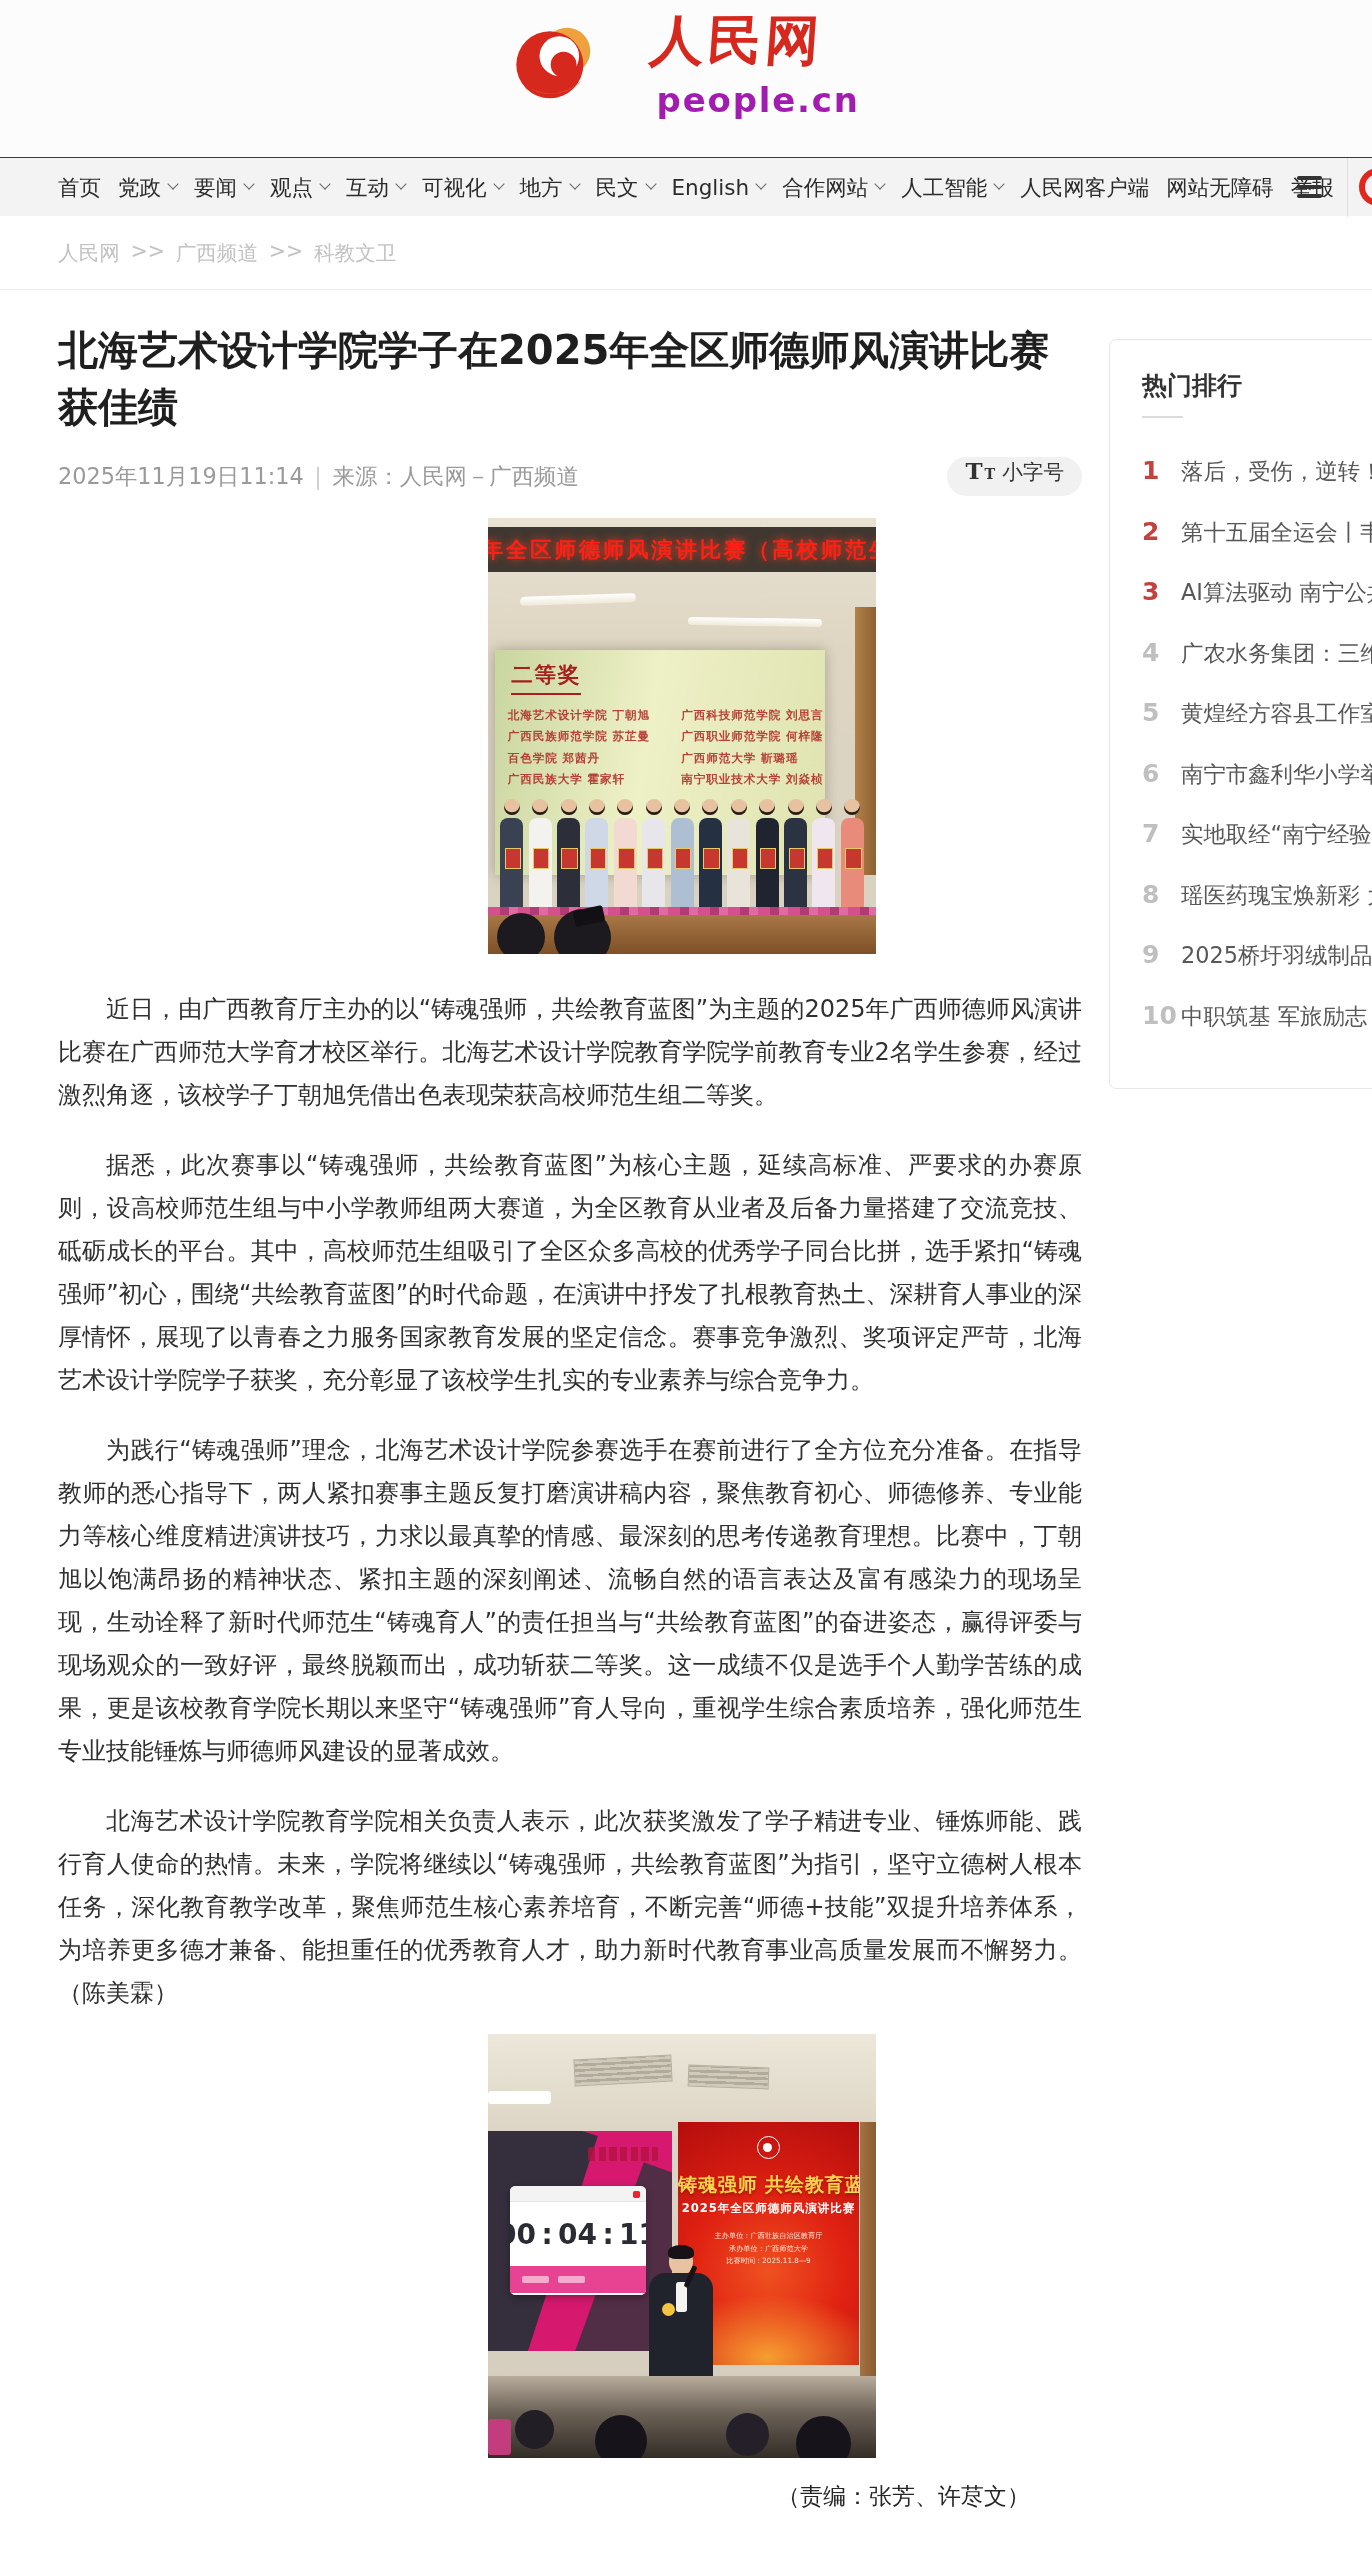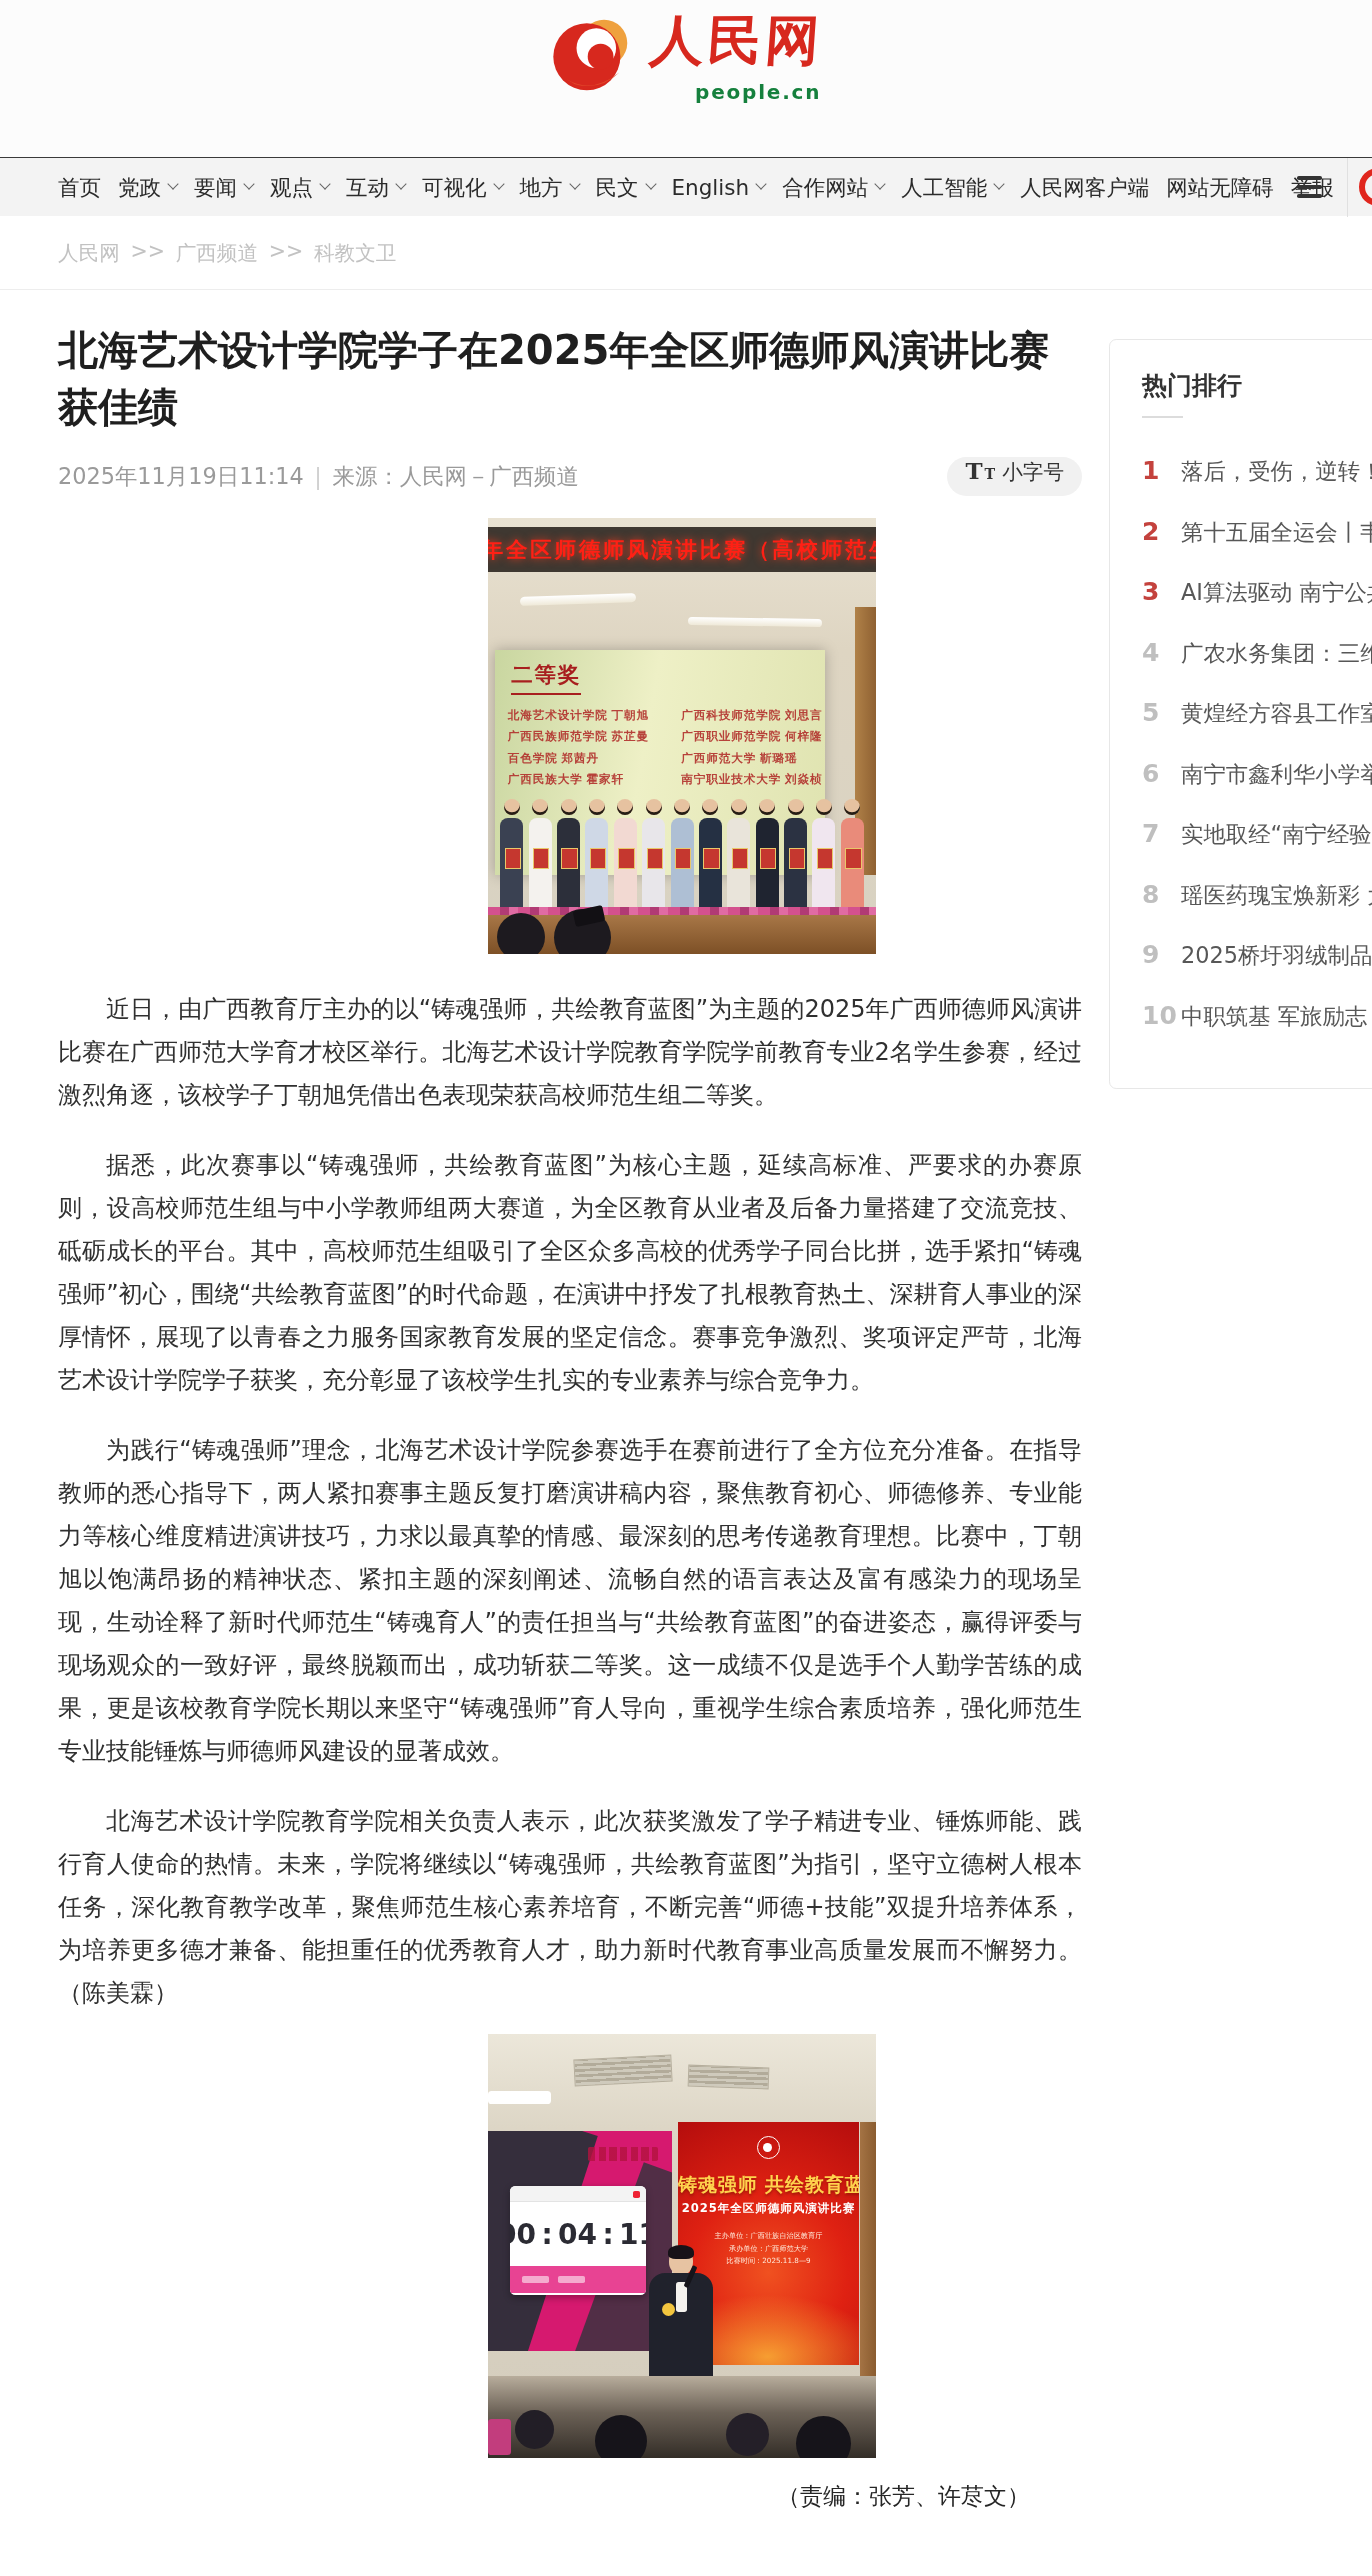--- a/index.html
+++ b/index.html
@@ -6,21 +6,21 @@
   html,body { background:#fff; }
   body { font-family:"DejaVu Sans","Liberation Sans",sans-serif; color:#303030; }
   .page { position:relative; width:1372px; height:2576px; overflow:hidden; background:#fff; margin:0 auto; }
 
   
   .top-header { height:157px; background:#fcfcfc; display:flex; justify-content:center; align-items:flex-start; }
   .logo-wrap { display:flex; align-items:center; gap:14.3px; margin-top:5.4px; }
   .logo-mark { width:86px; height:86px; }
   .logo-text { display:flex; flex-direction:column; align-items:center; }
   .logo-cn { font-family:"DejaVu Serif","Liberation Serif",serif; font-size:54px; font-weight:700; color:#d7281e; letter-spacing:3.6px; transform:skewX(-4deg); }
-  .logo-en { font-size:20px; font-weight:700; color:#15803d; letter-spacing:1.8px; margin-top:1.8px;margin-left:44px; }
+  .logo-en { font-size:34px; font-weight:700; color:#a21caf; letter-spacing:1.8px; margin-top:1.8px;margin-left:44px; }
 
   
   .nav-bar { position:relative; height:59px; background:#f3f3f3; border-top:1.8px solid #3a3a3a; display:flex; align-items:center; }
   .nav-list { list-style:none; display:flex; align-items:center; gap:17px; padding-left:58px; }
   .nav-item { display:flex; align-items:center; font-size:21.5px; color:#2b2b2b; cursor:pointer; white-space:nowrap; }
   .chev { display:none; width:8px; height:8px; border-right:1.8px solid #666; border-bottom:1.8px solid #666; transform:rotate(45deg); margin-left:8px; margin-top:-5.4px; }
   .nav-item.dd .chev { display:inline-block; }
   .nav-right { position:absolute; right:0; top:0; bottom:0; display:flex; align-items:center; }
   .hamburger { display:flex; flex-direction:column; gap:5.4px; margin-right:25px; cursor:pointer; }
   .hamburger i { display:block; width:25px; height:3.6px; background:#333; border-radius:1.8px; }
@@ -55,21 +55,21 @@
   .fig2 { margin-top:19.7px; }
   .editor-line { margin-top:23px; padding-right:52px; text-align:right; font-size:23px; color:#262626; }
 
   
   .p1 { height:436px; background:linear-gradient(#e9e2d2 0%, #ded5c2 30%, #d8d2c2 100%); }
   .led-banner { position:absolute; top:9px; left:0; right:0; height:45px; background:#3f3831; display:flex; align-items:center; justify-content:center; overflow:hidden; }
   .led-text { font-size:21.5px; font-weight:700; color:#ff2015; white-space:nowrap; letter-spacing:2.7px; text-shadow:0 0 9px rgba(255,60,30,.9); }
   .light1 { position:absolute; background:linear-gradient(#fff,#efe9d8); border-radius:5.4px; }
   .l1a { top:77px; left:32px; width:116px; height:9px; transform:rotate(-2deg); }
   .l1b { top:100px; right:54px; width:134px; height:8px; transform:rotate(1deg); }
-  .screen1 { position:absolute; top:132px; left:7.2px; width:330px; height:225px; background:linear-gradient(100deg,#c9d6a0 0%, #eef0c6 45%, #dfe3b0 100%); box-shadow:0 0 12.5px rgba(0,0,0,.25);font-family:Liberation Serif, serif; }
+  .screen1 { position:absolute; top:132px; left:7.2px; width:330px; height:225px; background:linear-gradient(100deg,#c9d6a0 0%, #eef0c6 45%, #dfe3b0 100%); box-shadow:0 0 12.5px rgba(0,0,0,.25); }
   .screen1-title { position:absolute; top:10.7px; left:16px; font-size:21.5px; font-weight:700; color:#a81f1f; border-bottom:2.7px solid #a81f1f; padding-bottom:3.6px; letter-spacing:1.8px; }
   .scol { position:absolute; top:55px; font-size:11.6px; font-weight:700; color:#b2302c; line-height:21.5px; white-space:nowrap; letter-spacing:0.9px; opacity:.9; filter:blur(0.4px); }
   .scol-l { left:12.5px; }
   .scol-r { left:186px; }
   .wood-right1 { position:absolute; right:0; top:89px; width:21.5px; height:268px; background:linear-gradient(90deg,#b08148,#8f6132); }
   .people-row { position:absolute; bottom:39px; left:0; right:0; height:125px; display:flex; align-items:flex-end; justify-content:center; gap:5.4px; }
   .person { position:relative; width:23px; height:97px; border-radius:8px 8px 0 0; }
   .person::before { content:""; position:absolute; top:-19px; left:3.6px; width:16px; height:16px; border-radius:50%; background:#e6c2a0; box-shadow:inset 0 -1.8px 0 rgba(0,0,0,.1), 0 -2.7px 0 #2a2118 inset; }
   .person::after { content:""; position:absolute; top:30px; left:4.5px; width:14.3px; height:19.7px; background:#c5372f; border:0.9px solid #e8c86a; }
   .stage1 { position:absolute; bottom:0; left:0; right:0; height:39px; background:linear-gradient(#a87747,#7d5026); }

